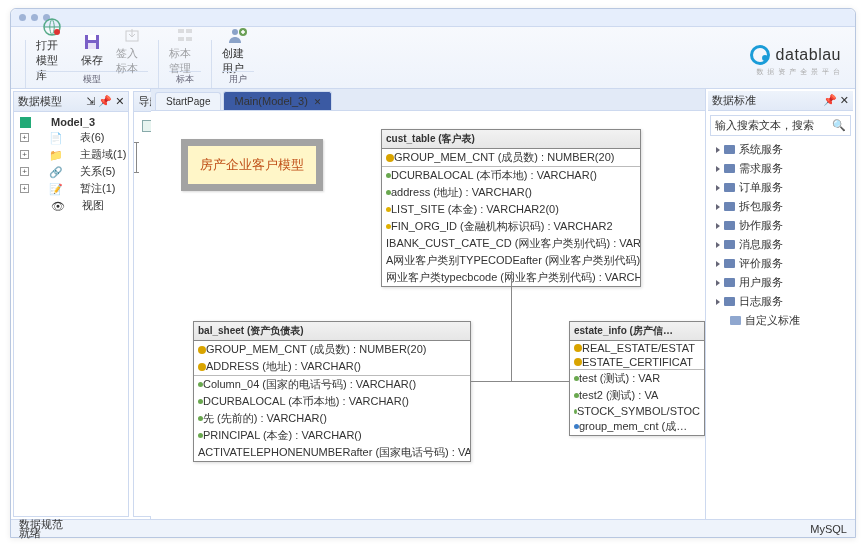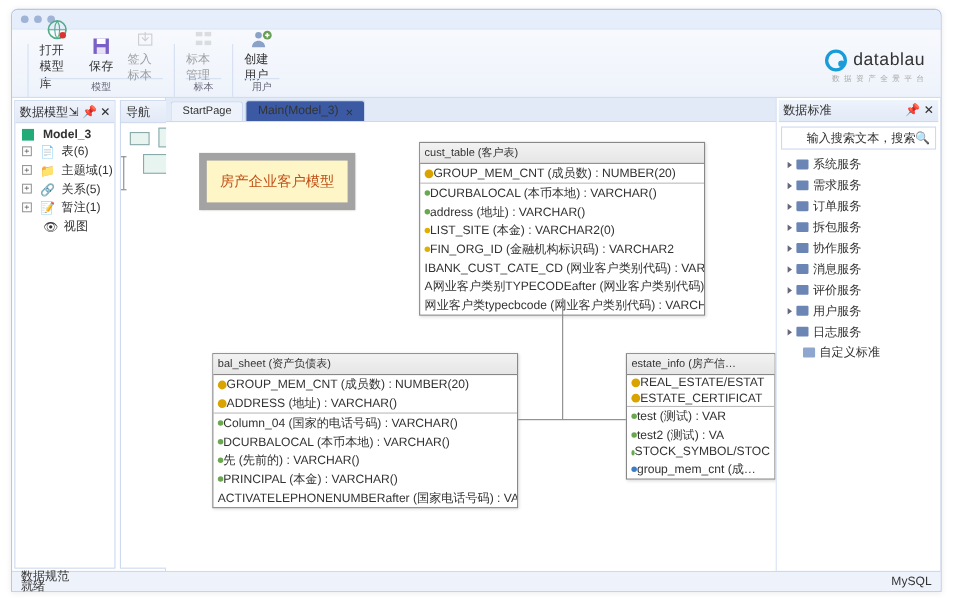--- a/index.html
+++ b/index.html
@@ -19,43 +19,43 @@
 .logo .ring::after{content:"";position:absolute;width:6px;height:6px;background:#1a9cd8;border-radius:50%;right:-1px;top:7px}
 .logo .txt{font-size:16px;color:#333;letter-spacing:.5px}
 .logo .sub{font-size:7px;color:#aaa;position:absolute;right:0;top:22px;letter-spacing:1px}
 .body{flex:1;display:flex;min-height:0}
 .leftcol{width:140px;display:flex;flex-direction:row;border-right:1px solid #cdd9ef}
 .panel{border:1px solid #cdd9ef;margin:2px;background:#fff;display:flex;flex-direction:column}
 .phead{background:linear-gradient(#eef3fb,#e2eaf7);border-bottom:1px solid #cdd9ef;padding:2px 4px;font-size:10px;color:#335;display:flex;align-items:center;justify-content:space-between}
 .pctrl{display:flex;gap:3px;font-size:9px;color:#667}
 .pctrl span{cursor:pointer}
 .tree{padding:3px 2px;font-size:10px;flex:1;overflow:hidden}
-.tnode{padding:1px 0 1px 4px;display:flex;align-items:center;gap:8px;cursor:pointer;white-space:nowrap}
+.tnode{padding:1px 0 1px 4px;display:flex;align-items:center;gap:20px;cursor:pointer;white-space:nowrap}
 .tnode .exp{width:9px;height:9px;border:1px solid #999;font-size:8px;line-height:7px;text-align:center;color:#555}
 .tnode.root{font-weight:bold}
 .tnode .ic2{width:11px;height:11px;display:inline-block}
 .nav{flex:0 0 120px}
 .navimg{position:relative;height:80px;padding:6px}
 .nbox{position:absolute;border:1px solid #8aa;background:#e8f4f0}
 .main{flex:1;display:flex;flex-direction:column;min-width:0}
 .tabs{height:22px;background:#e2eaf7;border-bottom:1px solid #cdd9ef;display:flex;align-items:flex-end;padding-left:4px}
 .tab{padding:3px 10px;font-size:10px;border:1px solid #cdd9ef;border-bottom:none;background:#eef3fb;margin-right:2px;border-radius:3px 3px 0 0;cursor:pointer}
 .tab.active{background:#3b5aa3;color:#fff;display:flex;align-items:flex-end;gap:6px}
 .tab.active .cx{font-size:9px;cursor:pointer}
 .canvas{flex:1;position:relative;background:#fff;overflow:hidden}
 .note{position:absolute;background:#fff6c8;border:7px solid #a3a3a3;padding:10px 12px;color:#c05018;font-size:13px;box-shadow:1px 1px 2px rgba(0,0,0,.15)}
 .entity{position:absolute;border:1px solid #888;background:#fff;box-shadow:1px 1px 3px rgba(0,0,0,.15);font-size:9px}
-.entity .ehdr{background:linear-gradient(#f2f2f2,#e6e6e6);border-bottom:1px solid #888;padding:2px 4px;font-weight:normal;font-size:10px}
+.entity .ehdr{background:linear-gradient(#f2f2f2,#e6e6e6);border-bottom:1px solid #888;padding:2px 4px;font-weight:bold;font-size:10px}
 .entity .esec{border-bottom:1px solid #bbb}
 .entity .erow{padding:1px 4px;display:flex;align-items:center;gap:0;white-space:nowrap;overflow:hidden}
 .entity .kic{width:8px;height:8px;background:#d9a400;border-radius:50%}
 .entity .bul{width:5px;height:5px;border-radius:50%}
 .conn{position:absolute;background:#888}
 .rightcol{width:150px;border-left:1px solid #cdd9ef;display:flex;flex-direction:column}
-.srch{border:1px solid #cdd9ef;margin:2px 4px;padding:2px 4px;font-size:9px;color:#999;display:flex;align-items:center;justify-content:flex-end}
+.srch{border:1px solid #cdd9ef;margin:2px 4px;padding:2px 4px;font-size:9px;color:#999;display:flex;align-items:center;justify-content:space-between}
 .rlist{padding:2px 0;flex:1}
 .ritem{padding:2px 4px 2px 10px;font-size:10px;display:flex;align-items:center;gap:4px;cursor:pointer}
 .ritem .car{width:0;height:0;border-left:4px solid #667;border-top:3px solid transparent;border-bottom:3px solid transparent}
 .ritem .fld{width:11px;height:9px;background:#6b85b5;border-radius:1px}
 .ritem.sub{padding-left:24px}
 .statusbar{height:18px;border-top:1px solid #cdd9ef;background:#eef3fb;display:flex;align-items:center;justify-content:space-between;padding:0 8px;font-size:10px;color:#555}
 .statusbar .sl{display:flex;flex-direction:column;line-height:9px;font-size:9px}
 svg{display:block}
 </style>
 </head>

